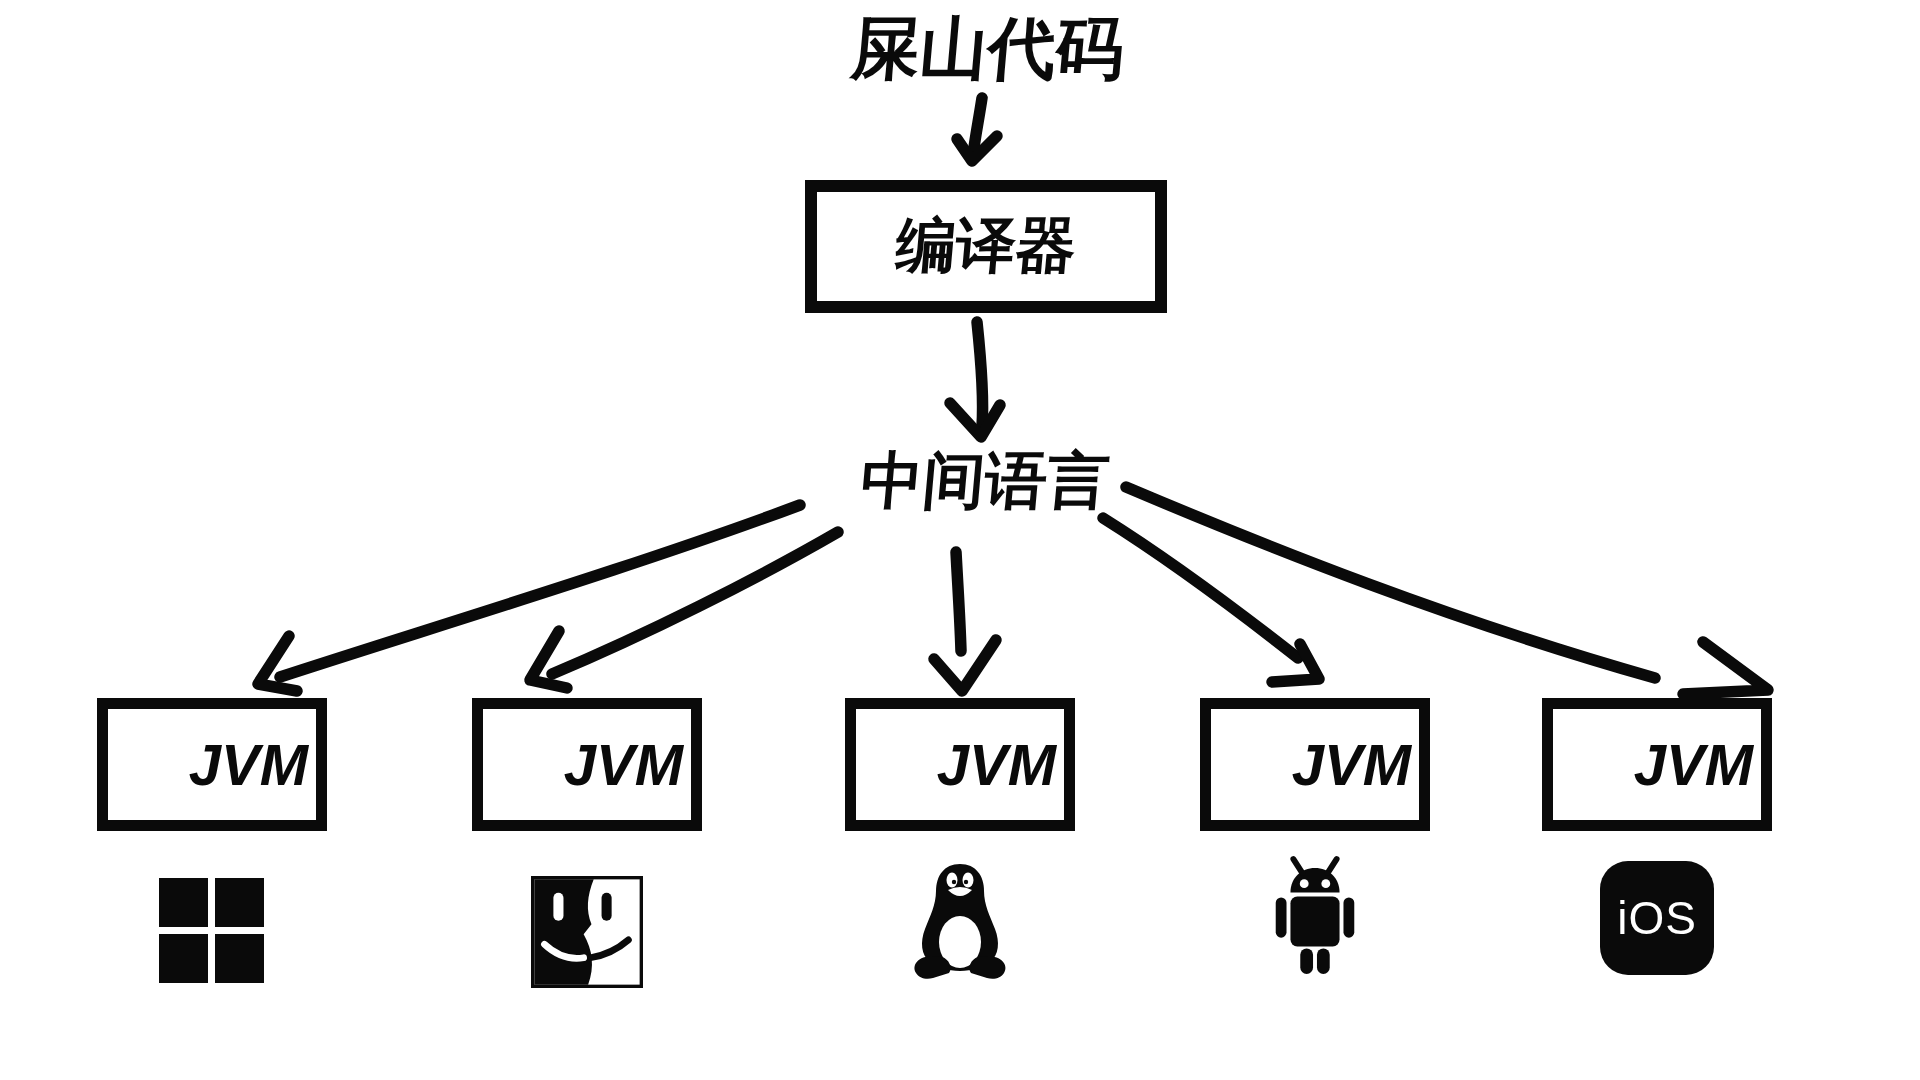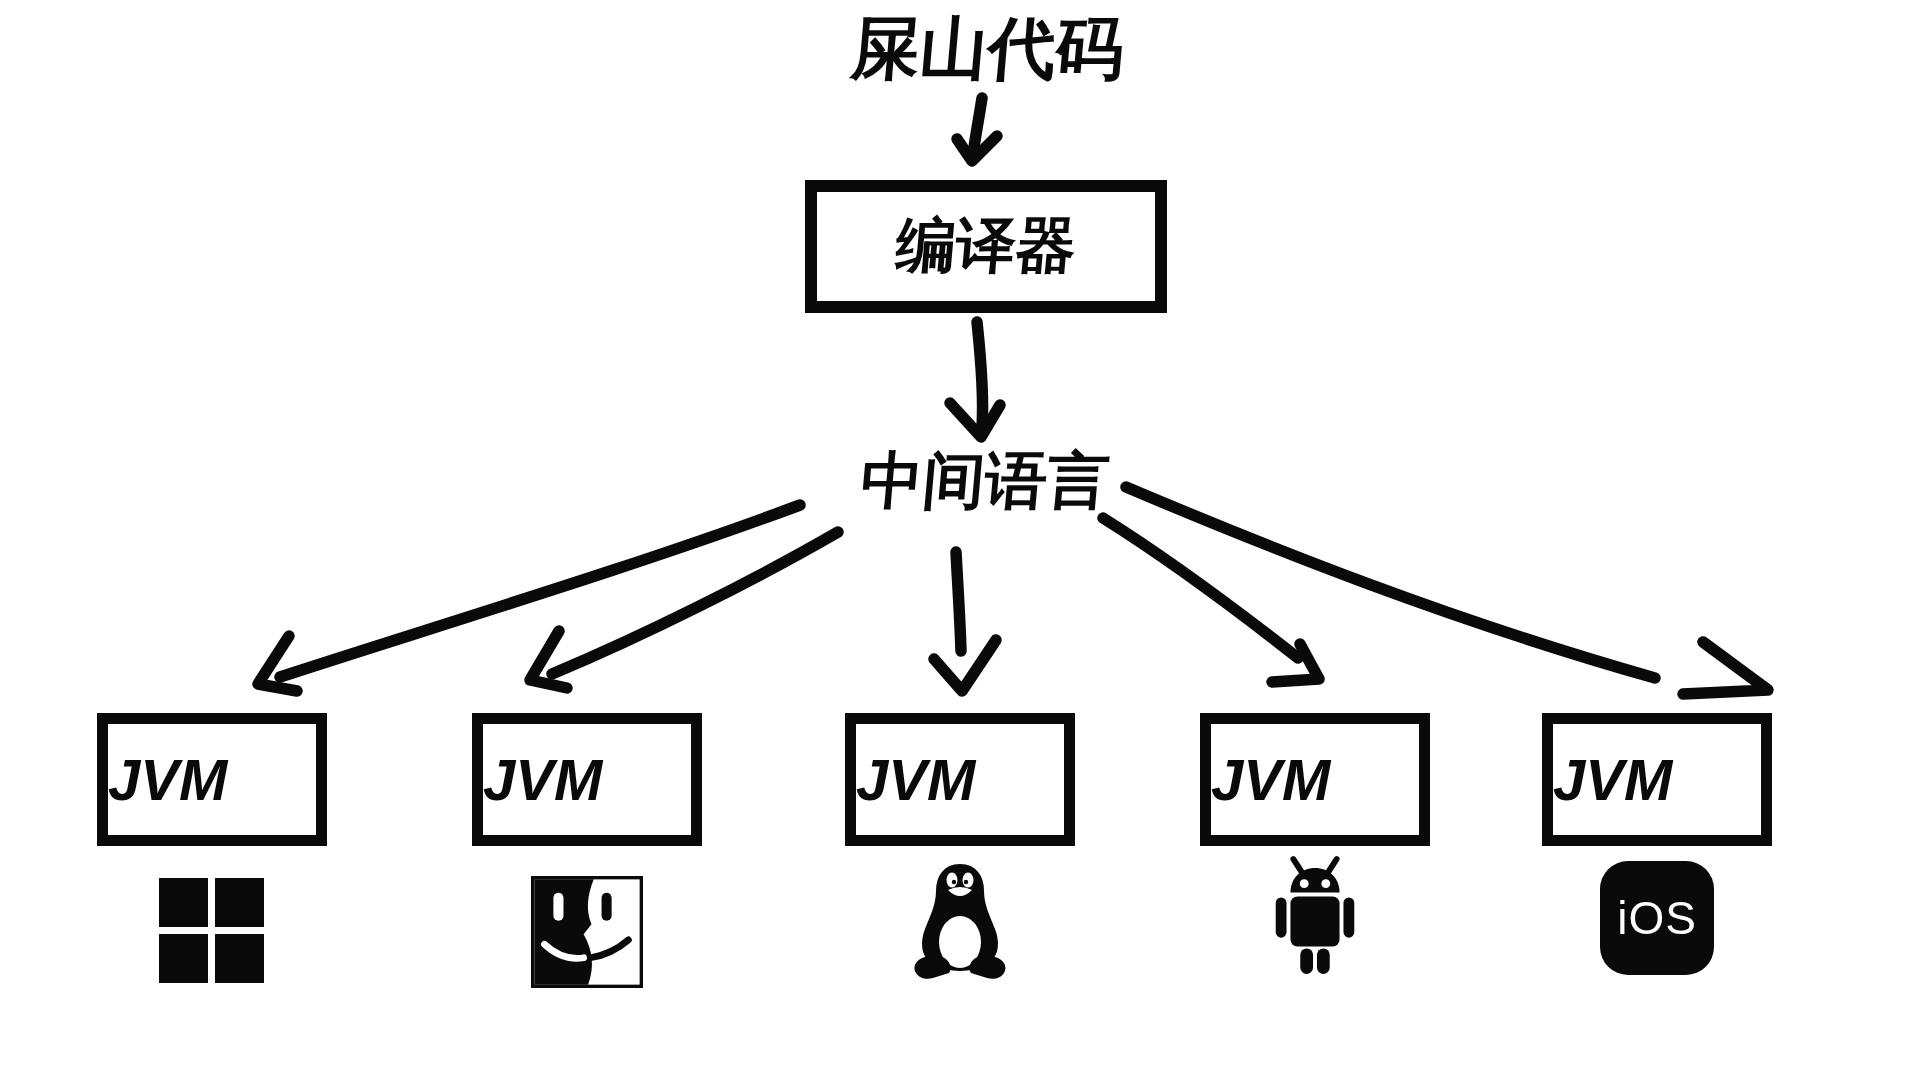--- a/index.html
+++ b/index.html
@@ -21,23 +21,23 @@
   #title{left:788px;top:8px;width:400px;font-size:68px;line-height:80px;}
   #compiler-box{
     left:805px;top:180px;width:362px;height:133px;
     border:12px solid #0a0a0a;box-sizing:border-box;
     display:flex;align-items:center;justify-content:center;
     background:#ffffff;
   }
   #compiler-box .cn{font-size:60px;transform:skewX(-5deg);}
   #intermediate{left:765px;top:444px;width:440px;font-size:62px;line-height:74px;}
   .jvm-box{
-    top:713px;width:230px;height:133px;
+    top:698px;width:230px;height:133px;
     border:11px solid #0a0a0a;box-sizing:border-box;
-    display:flex;align-items:center;justify-content:flex-start;
+    display:flex;align-items:center;justify-content:flex-end;
     background:#ffffff;
   }
   .jvm-text{
     font-style:italic;font-weight:bold;font-size:58px;color:#0a0a0a;
     padding-right:8px;
   }
   #arrows{left:0;top:0;width:1920px;height:1080px;pointer-events:none;}
   .icon{display:block;}
 </style>
 </head>

